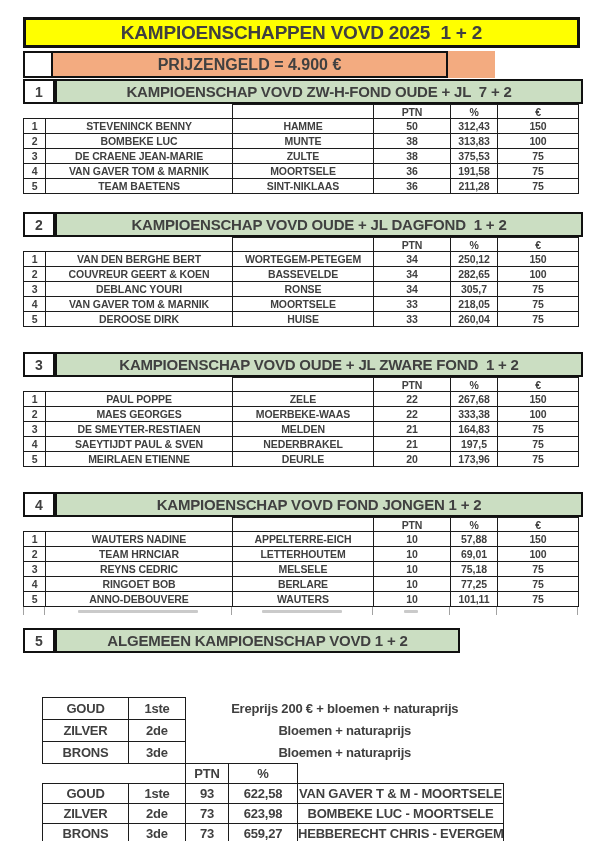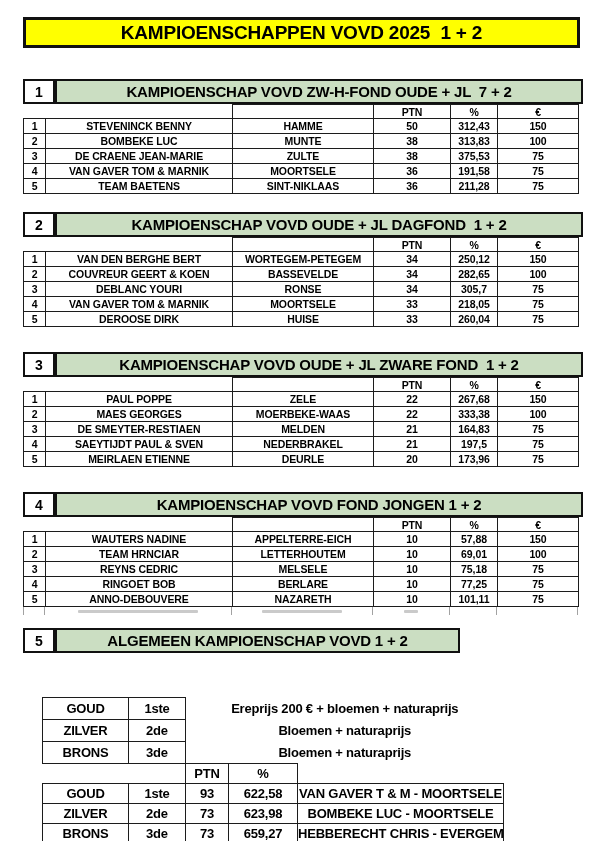--- a/index.html
+++ b/index.html
@@ -1,18 +1,18 @@
 <!DOCTYPE html>
 <html><head>
 <meta charset="utf-8">
 <style>
   html,body{margin:0;padding:0;background:#ffffff;}
   .page{
     position:relative;width:600px;height:841px;background:#ffffff;overflow:hidden;
-    font-family:"Liberation Sans","DejaVu Sans",sans-serif;font-weight:bold;color:#000000;
+    font-family:"Liberation Sans","DejaVu Sans",sans-serif;font-weight:bold;color:#404040;
   }
   
   .title-box{
     position:absolute;left:23px;top:17px;width:557px;height:31px;box-sizing:border-box;
     background:#FFFF00;border:3px solid #111;
     display:flex;align-items:center;justify-content:center;
     font-size:19px;white-space:pre;letter-spacing:-0.2px;
   }
   
   .prize-row{position:absolute;left:23px;top:51px;height:27px;display:flex;}
@@ -70,20 +70,25 @@
   }
   td.winner{font-size:12.5px;}
 </style>
 </head>
 <body>
 
 <div class="page">
 
   <div class="title-box">KAMPIOENSCHAPPEN VOVD 2025  1 + 2</div>
 
+  <div class="prize-row">
+    <div class="prize-empty"></div>
+    <div class="prize-box">PRIJZENGELD = 4.900 €</div>
+    <div class="prize-ext"></div>
+  </div>
 
   <div class="sec" style="top:79px">
     <div class="sec-num">1</div>
     <div class="sec-bar">KAMPIOENSCHAP VOVD ZW-H-FOND OUDE + JL  7 + 2</div>
   </div>
   <table class="rank" style="top:104px">
     <colgroup>
         <col style="width:22px">
         <col style="width:187px">
         <col style="width:141px">
@@ -319,21 +324,21 @@
           <td>4</td>
           <td>RINGOET BOB</td>
           <td>BERLARE</td>
           <td>10</td>
           <td>77,25</td>
           <td>75</td>
         </tr>
     <tr>
           <td>5</td>
           <td>ANNO-DEBOUVERE</td>
-          <td>NAZARETH</td>
+          <td>WAUTERS</td>
           <td>10</td>
           <td>101,11</td>
           <td>75</td>
         </tr>
   </tbody>
     </table>
 
   <div class="cut-row">
     <div class="c" style="width:22px"></div>
     <div class="c" style="width:187px">

